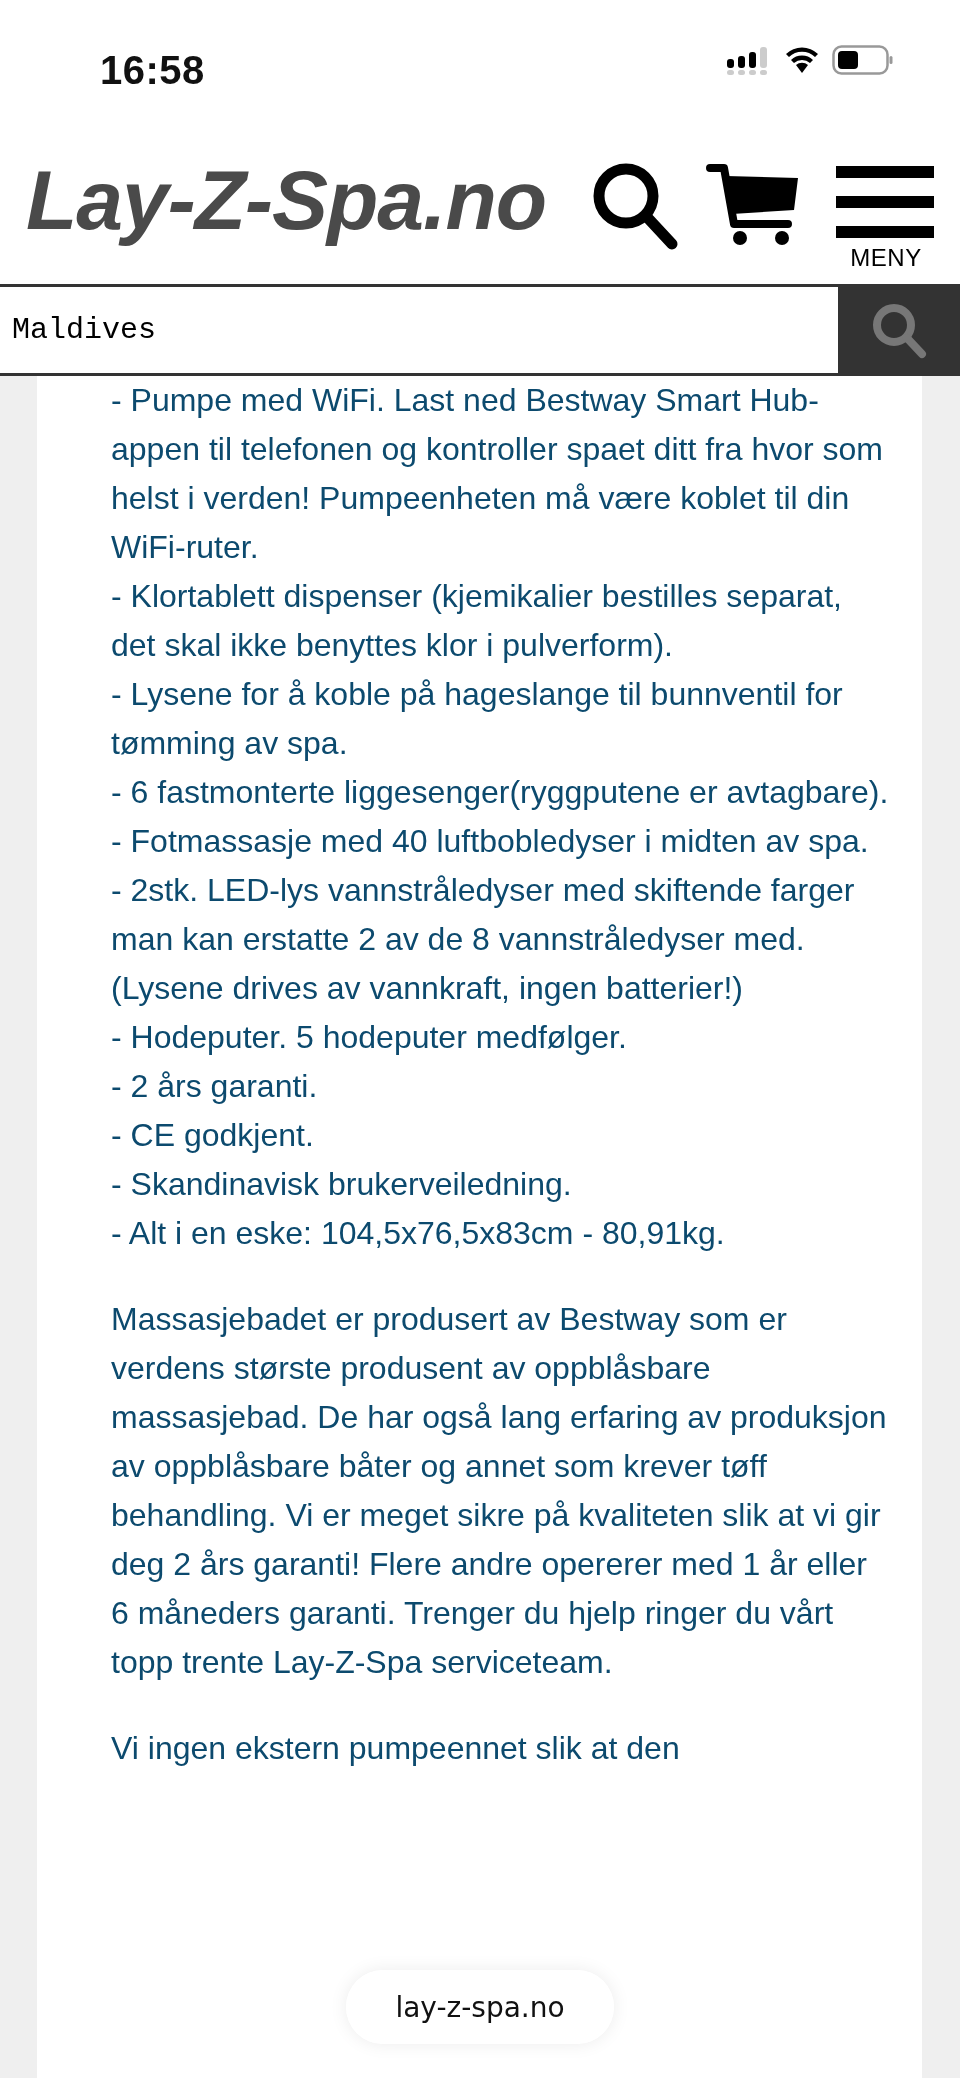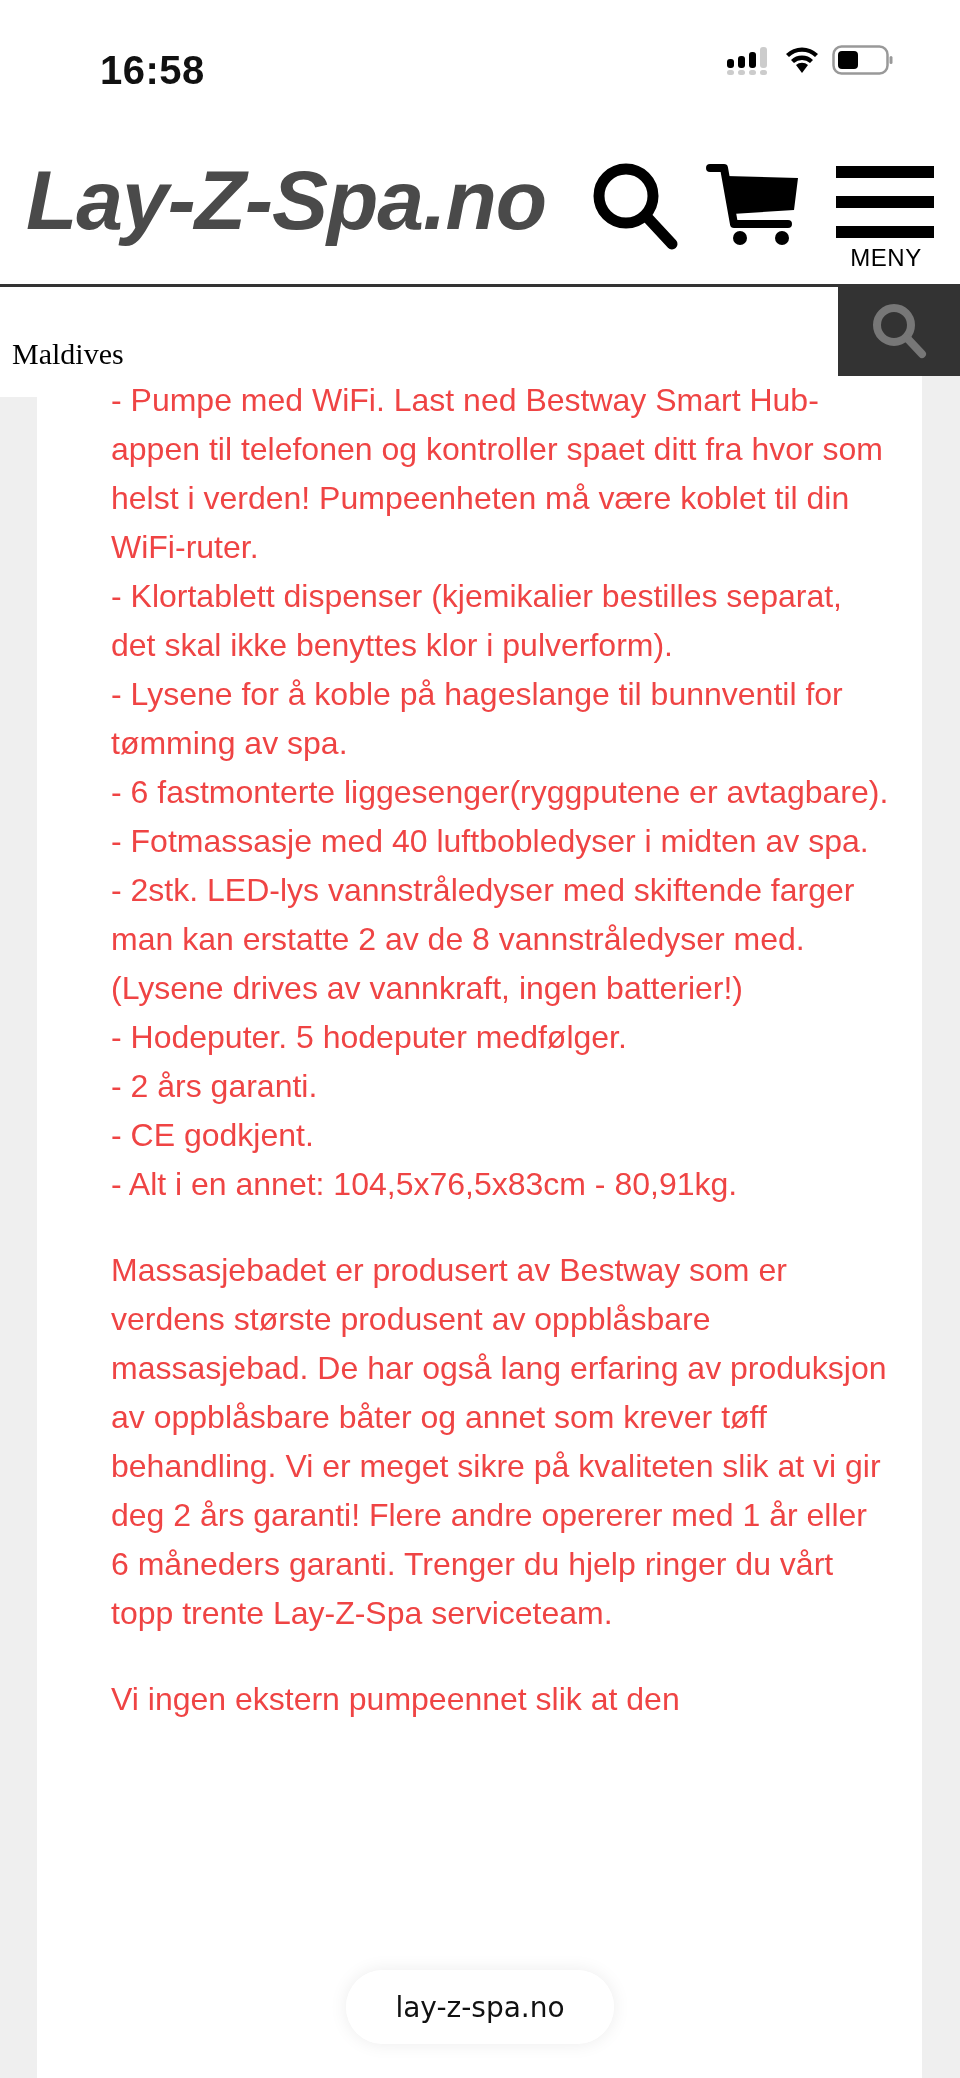--- a/index.html
+++ b/index.html
@@ -30,31 +30,30 @@
   .hdr-menu .bar { height:12px; background:#000; margin-bottom:18px; width:98px; }
   .hdr-menu .bar:last-of-type { margin-bottom:6px; }
   .menu-label { font-size:24px; color:#000; text-align:center; display:block; letter-spacing:0.5px; }
   .searchbar {
     position:absolute; left:0; top:284px; width:960px; height:92px;
     border-top:3px solid #333; border-bottom:3px solid #333; box-sizing:border-box; background:#fff;
   }
   .search-input {
     position:absolute; left:0; top:0; width:838px; height:86px; border:none; outline:none;
     font-size:30px; padding:4px 12px; box-sizing:border-box; background:#fff; color:#000;
-    font-family:Liberation Serif, serif;
-    margin-top:24px;
+    font-family:Liberation Mono, monospace;
   }
   .search-btn {
     position:absolute; left:838px; top:-3px; width:122px; height:92px; background:#333;
     display:flex; align-items:center; justify-content:center; cursor:pointer;
   }
   .content {
     position:absolute; left:37px; top:376px; width:885px; height:1702px; background:#fff; overflow:hidden;
   }
-  .content-inner { position:absolute; left:74px; top:0; width:780px; font-size:32px; line-height:49px; color:#ef4444; }
+  .content-inner { position:absolute; left:74px; top:0; width:780px; font-size:32px; line-height:49px; color:#0c4a6e; }
   .content-inner p { margin:0; }
   .content-inner .spacer { height:37px; }
   .url-pill {
     position:absolute; left:346px; top:1970px; width:268px; height:74px; border-radius:37px;
     background:rgba(255,255,255,0.96); box-shadow:0 0 18px rgba(0,0,0,0.08);
     display:flex; align-items:center; justify-content:center; font-size:28px; color:#111;
     font-family:"DejaVu Sans", sans-serif;
   }
 </style>
 </head>
@@ -124,21 +123,22 @@
   <div class="content-inner">
     <p>- Pumpe med WiFi. Last ned Bestway Smart Hub-appen til telefonen og kontroller spaet ditt fra hvor som helst i verden! Pumpeenheten må være koblet til din WiFi-ruter.</p>
     <p>- Klortablett dispenser (kjemikalier bestilles separat, det skal ikke benyttes klor i pulverform).</p>
     <p>- Lysene for å koble på hageslange til bunnventil for tømming av spa.</p>
     <p>- 6 fastmonterte liggesenger(ryggputene er avtagbare).</p>
     <p>- Fotmassasje med 40 luftbobledyser i midten av spa.</p>
     <p>- 2stk. LED-lys vannstråledyser med skiftende farger man kan erstatte 2 av de 8 vannstråledyser med. (Lysene drives av vannkraft, ingen batterier!)</p>
     <p>- Hodeputer. 5 hodeputer medfølger.</p>
     <p>- 2 års garanti.</p>
     <p>- CE godkjent.</p>
-    <p>- Alt i en annet: 104,5x76,5x83cm - 80,91kg.</p>
+    <p>- Skandinavisk brukerveiledning.</p>
+    <p>- Alt i en eske: 104,5x76,5x83cm - 80,91kg.</p>
     <div class="spacer"></div>
     <p>Massasjebadet er produsert av Bestway som er verdens største produsent av oppblåsbare massasjebad. De har også lang erfaring av produksjon av oppblåsbare båter og annet som krever tøff behandling. Vi er meget sikre på kvaliteten slik at vi gir deg 2 års garanti! Flere andre opererer med 1 år eller 6 måneders garanti. Trenger du hjelp ringer du vårt topp trente Lay-Z-Spa serviceteam.</p>
     <div class="spacer"></div>
     <p>Vi ingen ekstern pumpeennet slik at den</p>
   </div>
 </div>
 
 <div class="url-pill">lay-z-spa.no</div>
 
 </body></html>

